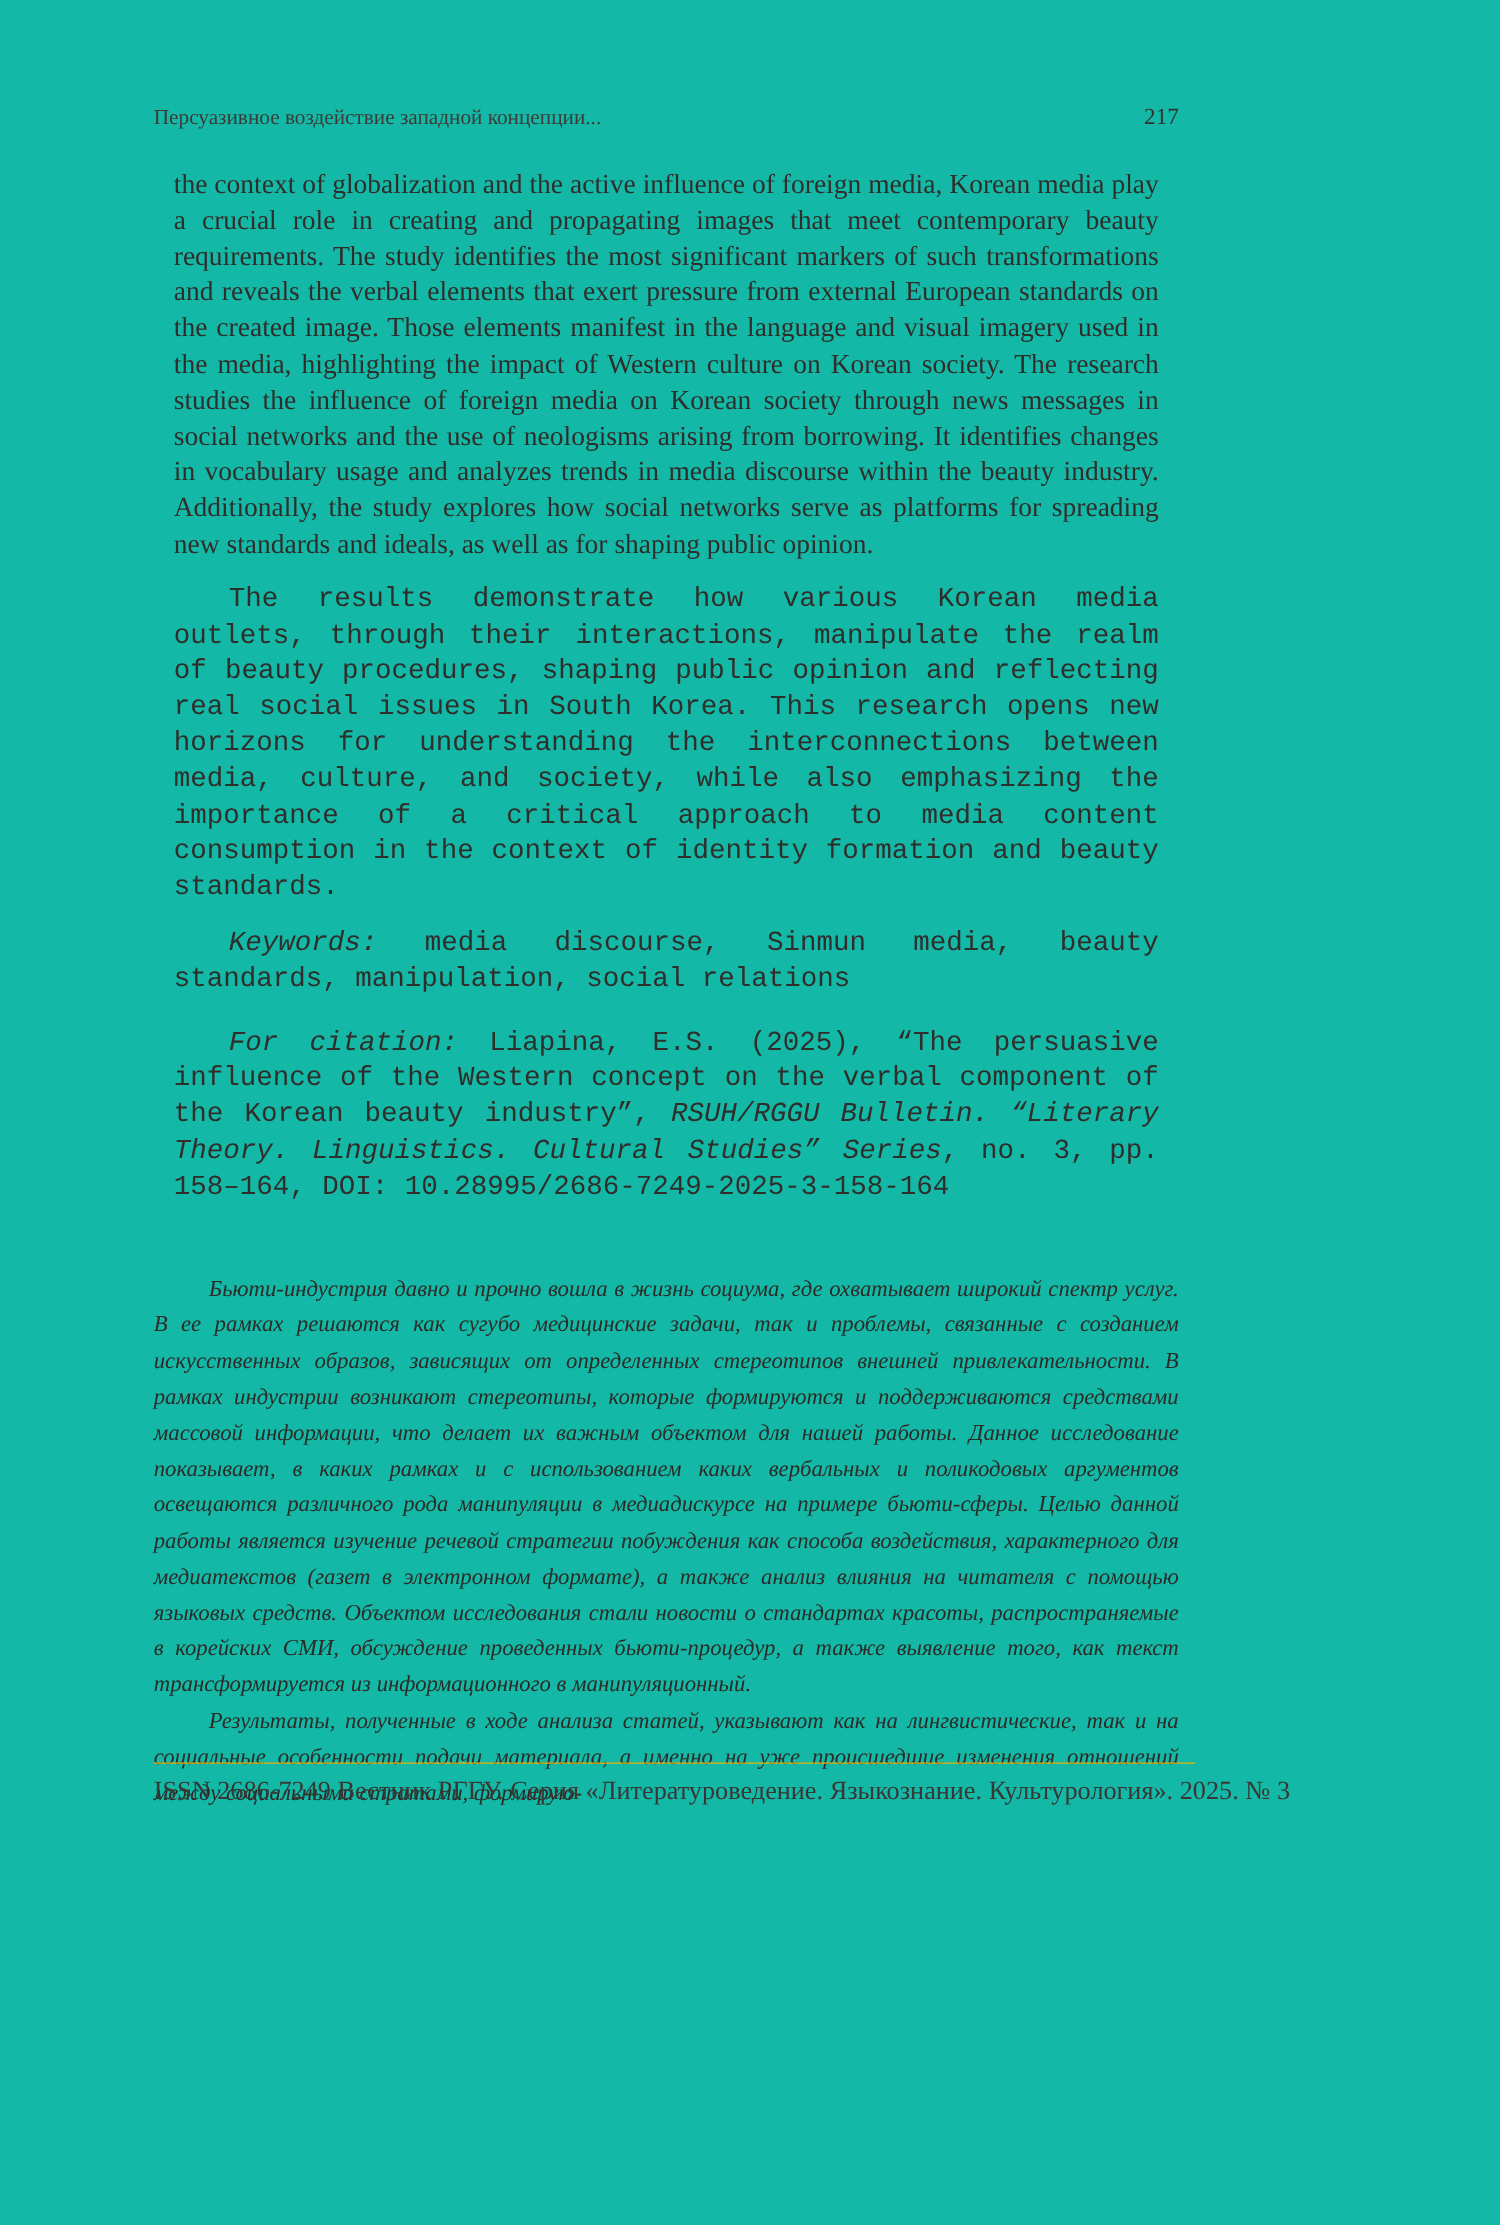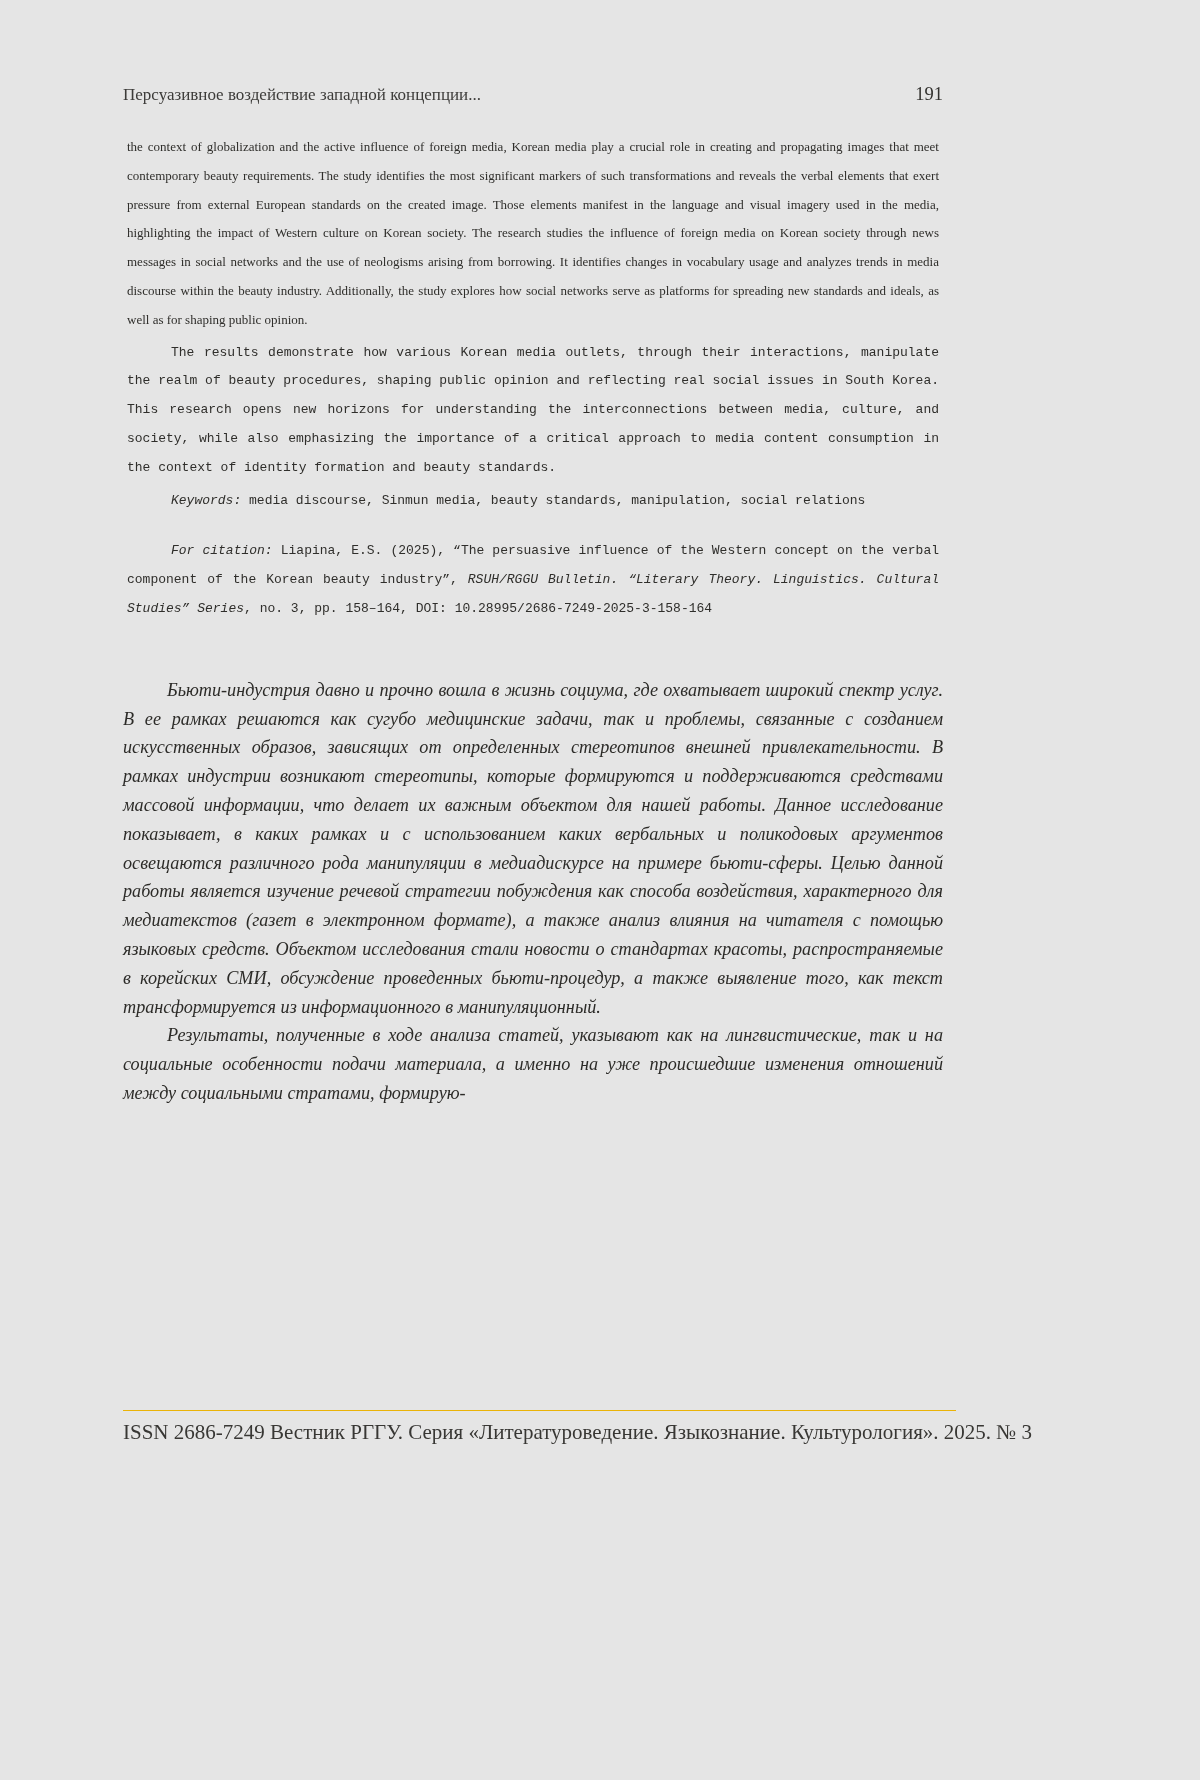--- a/index.html
+++ b/index.html
@@ -3,21 +3,21 @@
 <meta charset="utf-8">
 <style>
   * { box-sizing: border-box; }
   html, body { margin: 0; padding: 0; }
   body { background: #ffffff; }
 
   .page {
     position: relative;
     width: 1200px;
     height: 1780px;
-    background: #e5e5e5;
+    background: #14b8a6;
     font-family: "Liberation Serif", "DejaVu Serif", serif;
     color: #2e2d2b;
     overflow: hidden;
   }
 
   .content {
     position: absolute;
     left: 123px;
     top: 84px;
     width: 820px;
@@ -27,22 +27,22 @@
     display: flex;
     justify-content: space-between;
     align-items: baseline;
     font-size: 17px;
     color: #3c3b39;
     margin-bottom: 28px;
   }
   .runhead .pageno { font-size: 18.5px; color: #33322f; }
 
   .abstract p, .citation p {
-    margin: 4px;
-    font-size: 13px;
+    margin: 16px;
+    font-size: 22px;
     line-height: 28.8px;
     text-align: justify;
     color: #2f2e2b;
   }
   p.indent { text-indent: 44px; font-family: Liberation Mono, monospace; }
 
   .citation { margin-top: 22px; }
 
   .body-ru { margin-top: 52px; font-style: italic; }
   .body-ru p {
@@ -69,21 +69,21 @@
   }
 </style>
 </head>
 <body>
 
 <div class="page">
   <div class="content">
 
     <div class="runhead">
       <span>Персуазивное воздействие западной концепции...</span>
-      <span class="pageno">191</span>
+      <span class="pageno">217</span>
     </div>
 
     <section class="abstract">
       <p>the context of globalization and the active influence of foreign media, Korean media play a crucial role in creating and propagating images that meet contemporary beauty requirements. The study identifies the most significant markers of such transformations and reveals the verbal elements that exert pressure from external European standards on the created image. Those elements manifest in the language and visual imagery used in the media, highlighting the impact of Western culture on Korean society. The research studies the influence of foreign media on Korean society through news messages in social networks and the use of neologisms arising from borrowing. It identifies changes in vocabulary usage and analyzes trends in media discourse within the beauty industry. Additionally, the study explores how social networks serve as platforms for spreading new standards and ideals, as well as for shaping public opinion.</p>
       <p class="indent">The results demonstrate how various Korean media outlets, through their interactions, manipulate the realm of beauty procedures, shaping public opinion and reflecting real social issues in South Korea. This research opens new horizons for understanding the interconnections between media, culture, and society, while also emphasizing the importance of a critical approach to media content consumption in the context of identity formation and beauty standards.</p>
       <p class="indent"><em>Keywords:</em> <span>media discourse, Sinmun media, beauty standards, manipulation, social relations</span></p>
     </section>
 
     <section class="citation">
       <p class="indent"><em>For citation:</em> <span>Liapina, E.S. (2025), “The persuasive influence of the Western concept on the verbal component of the Korean beauty industry”, </span><em>RSUH/RGGU Bulletin. “Literary Theory. Linguistics. Cultural Studies” Series</em><span>, no. 3, pp. 158–164, DOI: 10.28995/2686-7249-2025-3-158-164</span></p>

